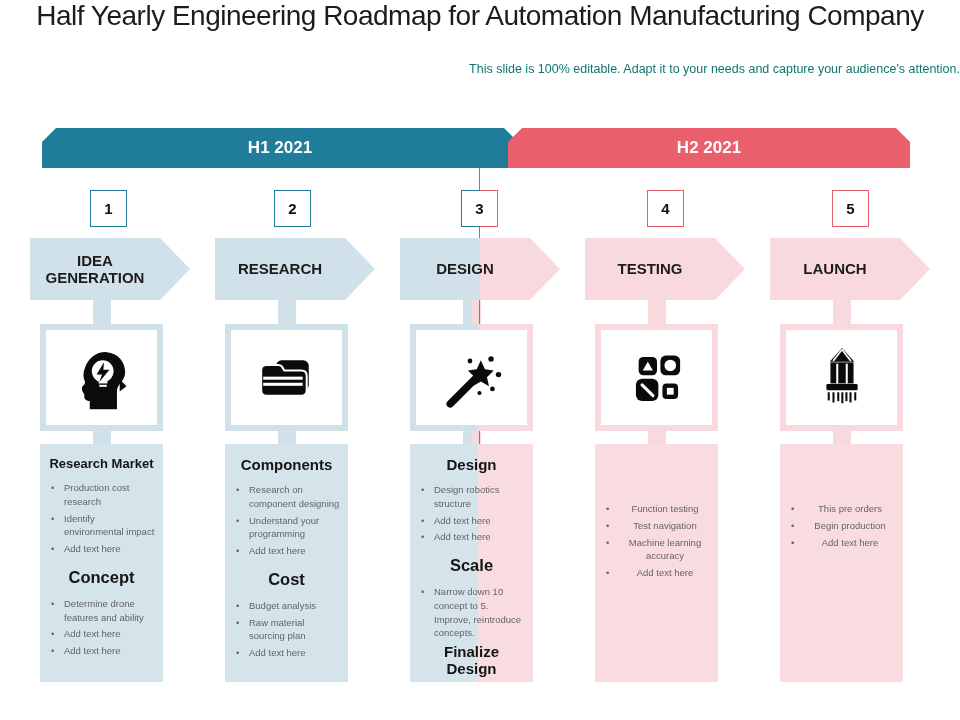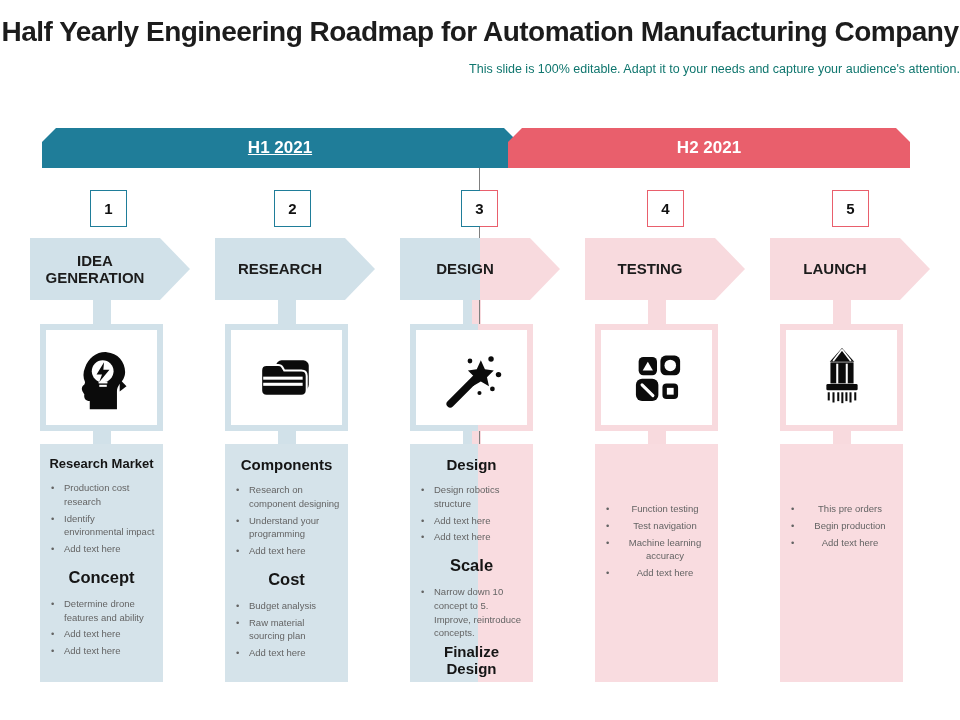--- a/index.html
+++ b/index.html
@@ -1,30 +1,30 @@
 <!DOCTYPE html>
 <html><head>
 <meta charset="utf-8">
 <style>
   * { margin:0; padding:0; box-sizing:border-box; }
   html,body { background:#ffffff; }
   body { font-family:"Liberation Sans", sans-serif; }
   .slide { position:relative; width:960px; height:720px; background:#ffffff; overflow:hidden; }
 
-  .title { position:absolute; top:16px; left:0; width:960px; text-align:center;
-           font-size:28px; font-weight:700; color:#1c1c1c; letter-spacing:-0.5px; }
+  .title { position:absolute; top:0; left:0; width:960px; text-align:center;
+           font-size:28px; font-weight:400; color:#1c1c1c; letter-spacing:-0.5px; }
   .subtitle { position:absolute; top:62px; left:0; width:960px; text-align:right;
               font-size:12.5px; color:#0f766e; }
 
   
   .bar { position:absolute; top:128px; height:40px; z-index:3;
          display:flex; align-items:center; justify-content:center;
          color:#ffffff; font-size:17px; font-weight:700;
          clip-path:polygon(14px 0, calc(100% - 14px) 0, 100% 14px, 100% 100%, 0 100%, 0 14px); }
-  .bar-h1 { left:42px; width:476px; background:#1F7D99;text-decoration:underline; }
+  .bar-h1 { left:42px; width:476px; background:#1F7D99; }
   .bar-h2 { left:508px; width:402px; background:#E95F6C; }
 
   
   .divider { position:absolute; left:479px; top:134px; width:1px; height:313px;
              background:#7f7f7f; z-index:2; }
 
   
   .numbox { position:absolute; top:190px; width:37px; height:37px; background:#ffffff;
             z-index:3; display:flex; align-items:center; justify-content:center;
             font-size:15px; font-weight:700; color:#111; border:1px solid #1F7D99; }

